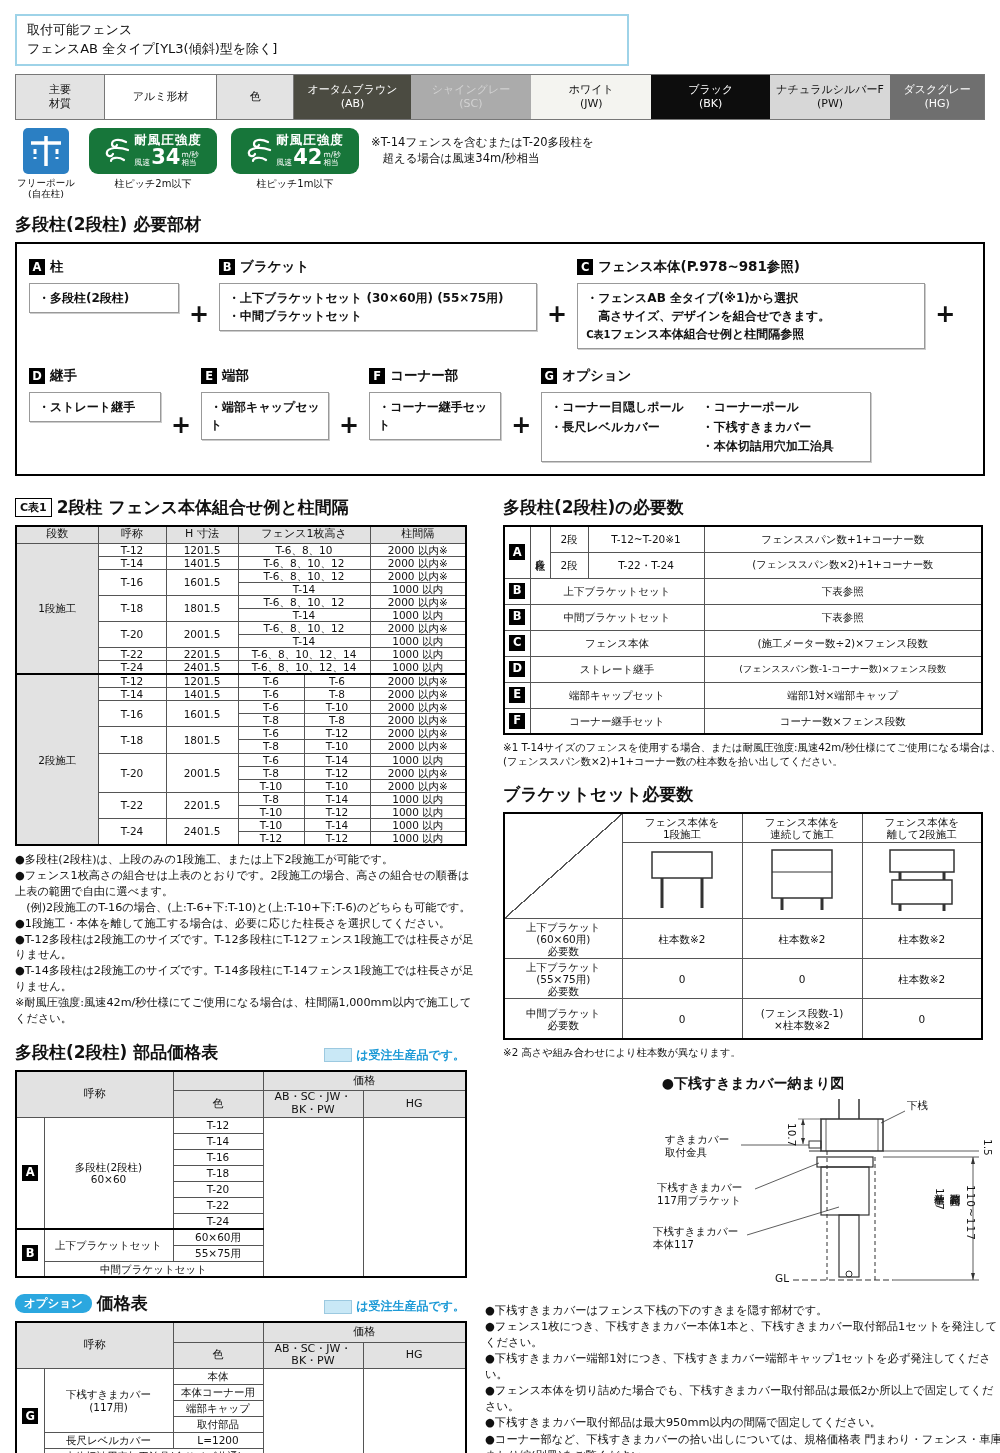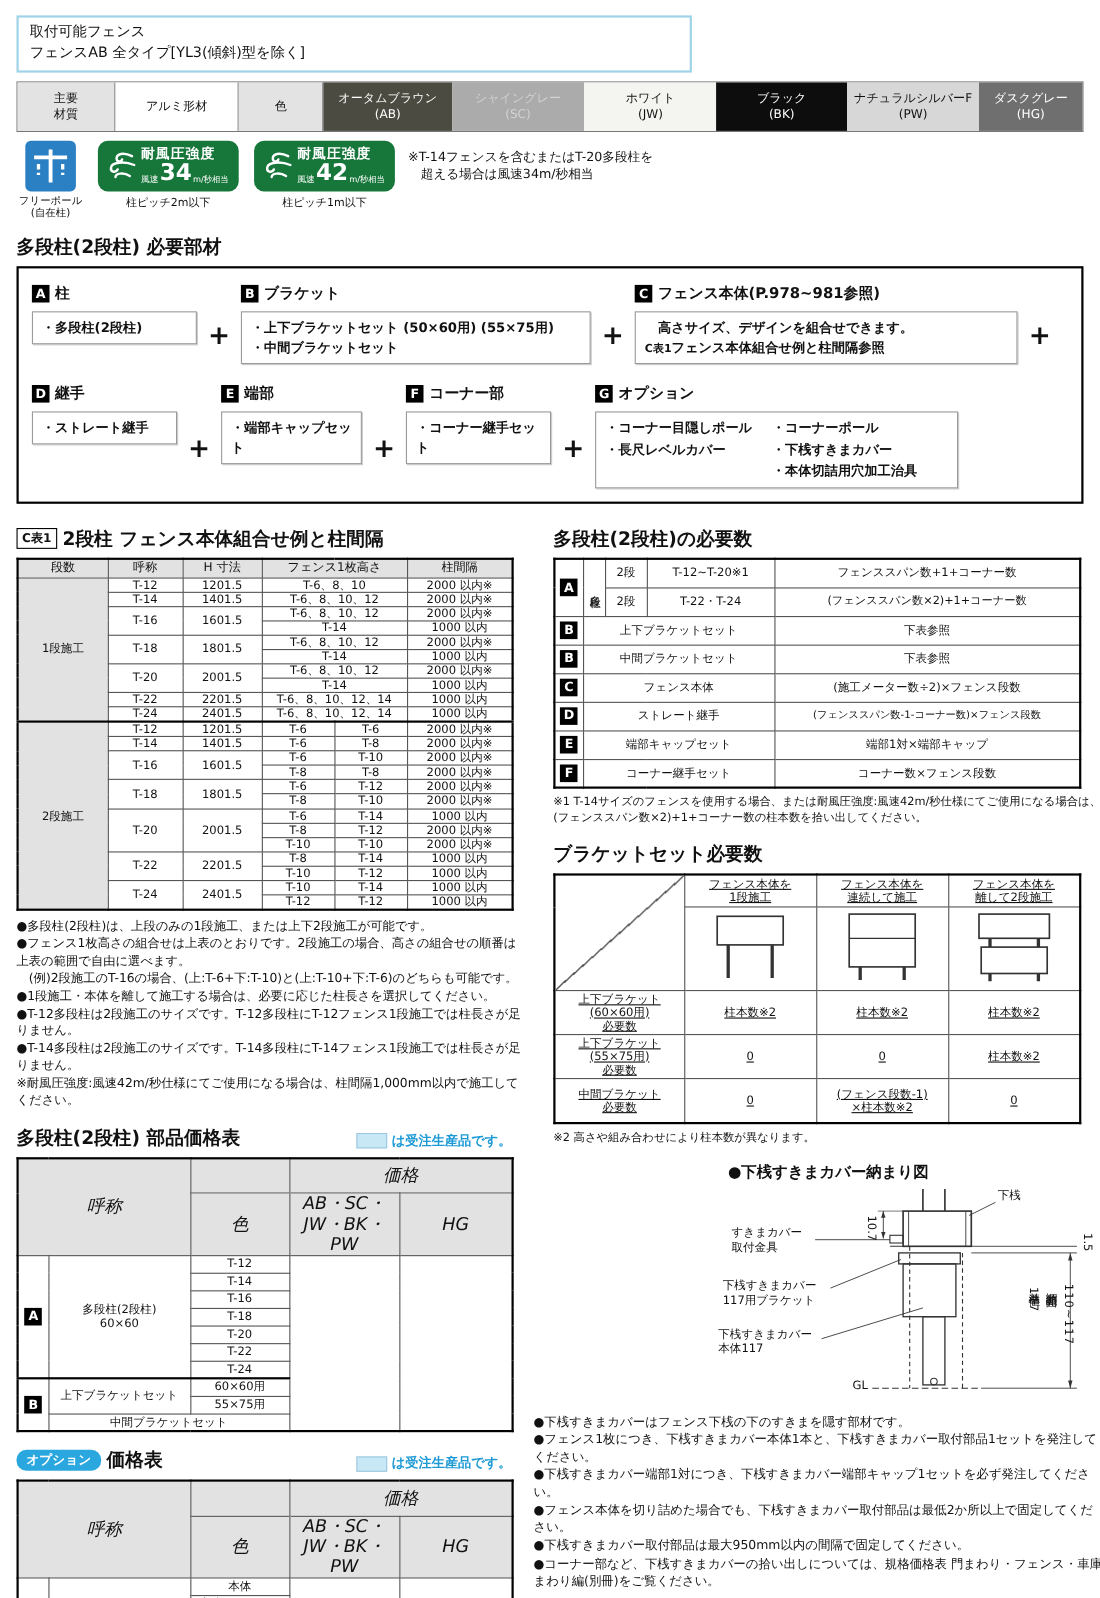--- a/index.html
+++ b/index.html
@@ -19,21 +19,21 @@
   .freepole{display:flex;flex-direction:column;align-items:center;width:62px;}
   .freepole .sq{width:46px;height:46px;border-radius:5px;background:#2b7fc3;display:flex;align-items:center;justify-content:center;}
   .freepole .cap{font-size:9.5px;line-height:1.2;text-align:center;margin-top:3px;}
   .windbadge{display:flex;flex-direction:column;align-items:center;}
   .windbadge .plate{background:#17763a;color:#fff;border-radius:9px;height:46px;width:128px;display:flex;align-items:center;justify-content:center;gap:4px;padding:0 6px;box-sizing:border-box;}
   .windbadge .txt{display:flex;flex-direction:column;align-items:flex-start;line-height:1;}
   .windbadge .t1{font-size:12.5px;font-weight:bold;letter-spacing:1px;}
   .windbadge .t2{display:flex;align-items:flex-end;margin-top:2px;}
   .windbadge .pre{font-size:8px;margin-right:1px;}
   .windbadge .num{font-size:21px;font-weight:bold;line-height:.9;}
-  .windbadge .un{display:flex;flex-direction:row;font-size:7.5px;line-height:1.1;margin-left:1px;}
+  .windbadge .un{display:flex;flex-direction:column;font-size:7.5px;line-height:1.1;margin-left:1px;}
   .windbadge .cap{font-size:10px;margin-top:3px;}
   .wind-note{font-size:11.5px;line-height:1.45;margin-top:6px;}
 
   
   .h1{font-size:17px;font-weight:bold;margin:14px 0 6px 0;}
   .h1 .cbadge{display:inline-block;border:1px solid #000;font-size:11px;font-weight:bold;padding:1px 4px;vertical-align:2px;margin-right:5px;}
 
   
   .parts-box{border:2px solid #000;padding:10px 12px 12px 12px;}
   .parts-row{display:flex;align-items:flex-start;}
@@ -55,21 +55,21 @@
   .c1 .hd{height:17px;font-size:11px;}
 
   .req td{height:26px;font-size:10.8px;}
   .req .vert{writing-mode:vertical-rl;letter-spacing:1px;font-size:10px;padding:0;}
   .small-note{font-size:10.3px;line-height:1.4;margin:5px 0 0 0;}
 
   .brk td{font-size:10.8px;}
   .brk .diag{background:linear-gradient(to bottom right,transparent 49.55%,#555 49.55%,#555 50.45%,transparent 50.45%);}
 
   .price td{height:16px;font-size:11px;}
-  .price .hd{height:32px;font-size:16px;font-style:italic;}
+  .price .hd{height:20px;font-size:11px;}
   .legend{display:flex;align-items:center;gap:4px;font-size:12px;color:#1d9ad6;font-weight:bold;}
   .legend .lbox{width:26px;height:12px;background:#c9e8f6;border:1px solid #9cc9e0;}
   .title-row{display:flex;align-items:flex-end;justify-content:space-between;margin:14px 0 6px 0;}
   .title-row .h1{margin:0;}
   .opill{display:inline-block;background:#2ba7df;color:#fff;border-radius:9px;font-size:11.5px;font-weight:bold;padding:2px 9px;margin-right:5px;vertical-align:2px;}
 
   
   .cols{display:flex;align-items:flex-start;margin-top:4px;}
   .colL{width:462px;flex:0 0 auto;}
   .colR{flex:1 1 auto;padding-left:26px;box-sizing:border-box;}
@@ -205,31 +205,32 @@
             <div>・多段柱(2段柱)</div>
           </div>
   </div>
         <div class="plus">+</div>
         <div class="part" style="width:318px;">
     <div class="part-title">
             <span class="bbadge">B</span>
             <span>ブラケット</span>
           </div>
     <div class="part-box">
-            <div>・上下ブラケットセット (50×60用) (55×75用)</div>
+            <div>・上下ブラケットセット (30×60用) (55×75用)</div>
             <div>・中間ブラケットセット</div>
           </div>
   </div>
         <div class="plus">+</div>
         <div class="part" style="width:348px;">
     <div class="part-title">
             <span class="bbadge">C</span>
             <span>フェンス本体(P.978~981参照)</span>
           </div>
     <div class="part-box">
+            <div>・フェンスAB 全タイプ(※1)から選択</div>
             <div>　高さサイズ、デザインを組合せできます。</div>
             <div><span class="cbadge" style="font-size:10px;">C表1</span>フェンス本体組合せ例と柱間隔参照</div>
           </div>
   </div>
         <div class="plus">+</div>
       </div>
     <div class="parts-row" id="partsRow2" style="margin-top:14px;">
         <div class="part" style="width:132px;">
     <div class="part-title">
             <span class="bbadge">D</span>
@@ -621,21 +622,21 @@
             <tr>
               <td style="padding:0;"><span class="bbadge">F</span></td>
           <td colspan="3">コーナー継手セット</td>
               <td style="">コーナー数×フェンス段数</td>
             </tr>
           </tbody>
         </table>
       <div class="small-note" style="width:500px;">※1 T-14サイズのフェンスを使用する場合、または耐風圧強度:風速42m/秒仕様にてご使用になる場合は、(フェンススパン数×2)+1+コーナー数の柱本数を拾い出してください。</div>
 
       <div class="h1" style="margin-top:14px;">ブラケットセット必要数</div>
-      <table class="tbl brk" id="brkTable" style="width:478px;text-decoration:underline;">
+      <table class="tbl brk" id="brkTable" style="width:478px;">
           <colgroup>
             <col style="width:118px">
             <col style="width:120px">
             <col style="width:120px">
             <col style="width:120px">
           </colgroup>
           <tbody>
             <tr>
               <td rowspan="2" class="diag"></td>
               <td style="height:30px">フェンス本体を<br>1段施工</td>

